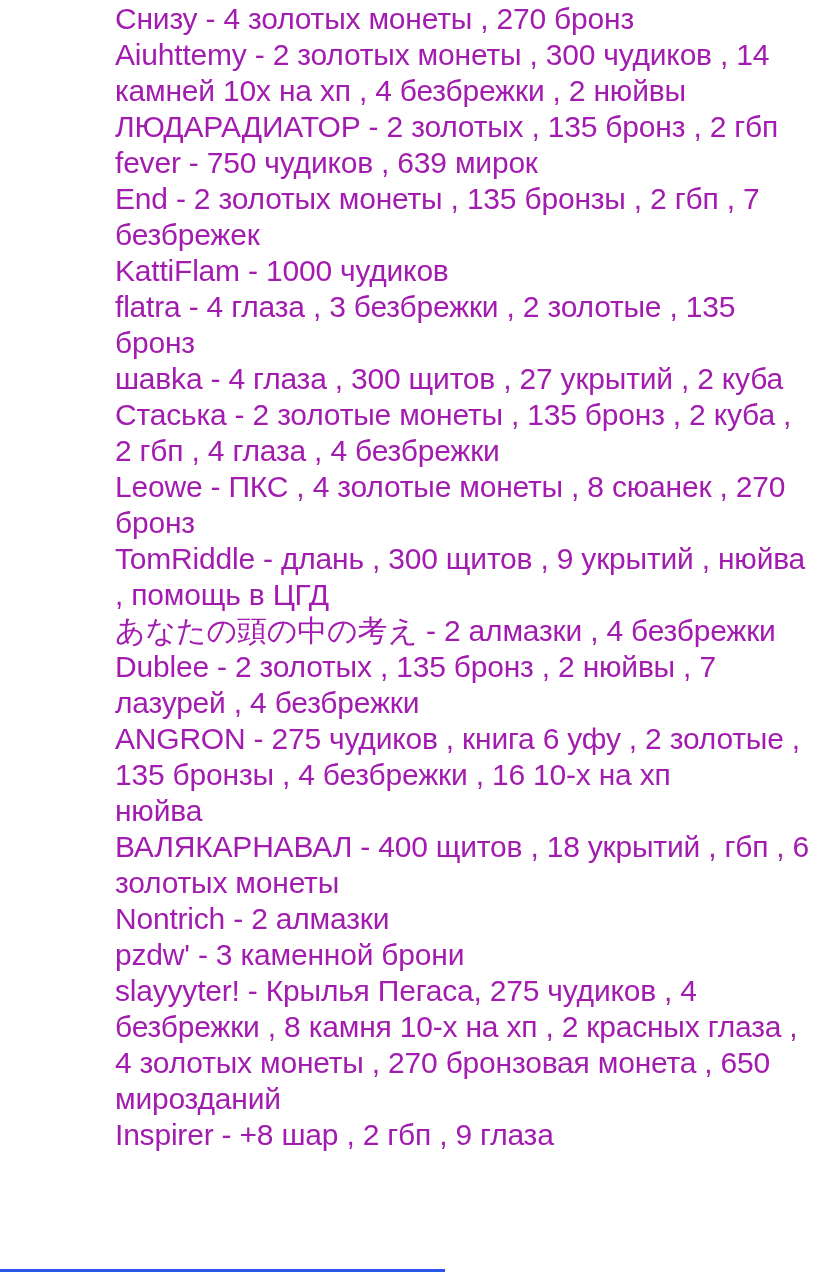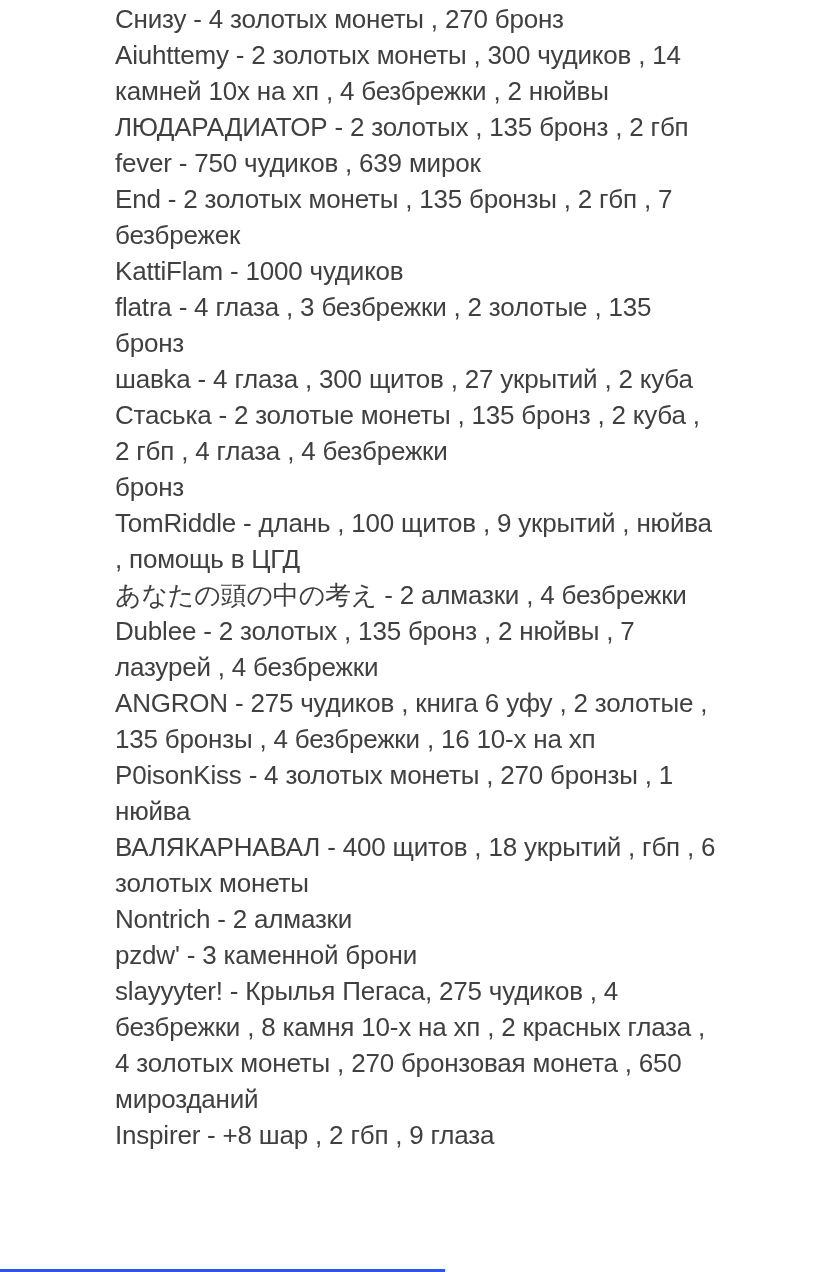--- a/index.html
+++ b/index.html
@@ -17,23 +17,23 @@
   .doc {
     position: absolute;
     top: 1px;
     left: 115px;
     width: 600px;
   }
   .line {
     white-space: nowrap;
     height: 36px;
     line-height: 36px;
-    font-size: 26px;
+    font-size: 30px;
     letter-spacing: -0.2px;
-    color: #404040;
+    color: #a21caf;
   }
   .link-cutoff {
     position: absolute;
     left: 0;
     bottom: 0;
     width: 445px;
     height: 3px;
     background: #2b57e8;
   }
 </style>
@@ -47,29 +47,29 @@
   <div class="line">ЛЮДАРАДИАТОР - 2 золотых , 135 бронз , 2 гбп</div>
   <div class="line">fever - 750 чудиков , 639 мирок</div>
   <div class="line">End - 2 золотых монеты , 135 бронзы , 2 гбп , 7</div>
   <div class="line">безбрежек</div>
   <div class="line">KattiFlam - 1000 чудиков</div>
   <div class="line">flatra - 4 глаза , 3 безбрежки , 2 золотые , 135</div>
   <div class="line">бронз</div>
   <div class="line">шавka - 4 глаза , 300 щитов , 27 укрытий , 2 куба</div>
   <div class="line">Стаська - 2 золотые монеты , 135 бронз , 2 куба ,</div>
   <div class="line">2 гбп , 4 глаза , 4 безбрежки</div>
+  <div class="line">Leowe - ПКС , 4 золотые монеты , 8 сюанек , 270</div>
   <div class="line">бронз</div>
-  <div class="line">TomRiddle - длань , 100 щитов , 9 укрытий , нюйва</div>
+  <div class="line">TomRiddle - длань , 300 щитов , 9 укрытий , нюйва</div>
   <div class="line">, помощь в ЦГД</div>
   <div class="line">あなたの頭の中の考え - 2 алмазки , 4 безбрежки</div>
   <div class="line">Dublee - 2 золотых , 135 бронз , 2 нюйвы , 7</div>
   <div class="line">лазурей , 4 безбрежки</div>
   <div class="line">ANGRON - 275 чудиков , книга 6 уфу , 2 золотые ,</div>
   <div class="line">135 бронзы , 4 безбрежки , 16 10-х на хп</div>
-  <div class="line">P0isonKiss - 4 золотых монеты , 270 бронзы , 1</div>
   <div class="line">нюйва</div>
   <div class="line">ВАЛЯКАРНАВАЛ - 400 щитов , 18 укрытий , гбп , 6</div>
   <div class="line">золотых монеты</div>
   <div class="line">Nontrich - 2 алмазки</div>
   <div class="line">pzdw' - 3 каменной брони</div>
   <div class="line">slayyyter! - Крылья Пегаса, 275 чудиков , 4</div>
   <div class="line">безбрежки , 8 камня 10-х на хп , 2 красных глаза ,</div>
   <div class="line">4 золотых монеты , 270 бронзовая монета , 650</div>
   <div class="line">мирозданий</div>
   <div class="line">Inspirer - +8 шар , 2 гбп , 9 глаза</div>

